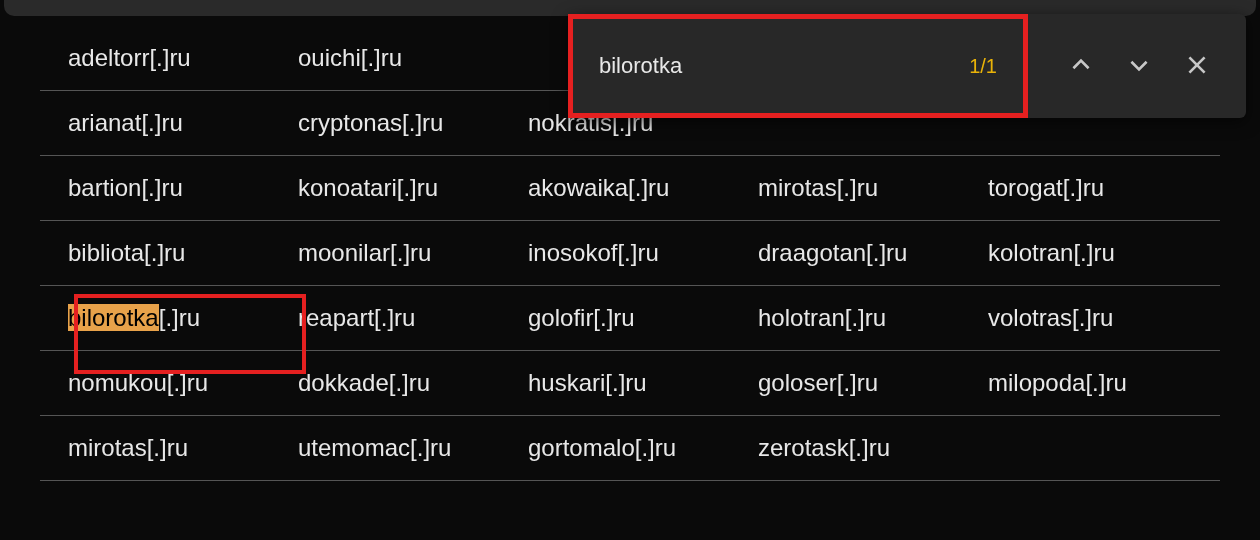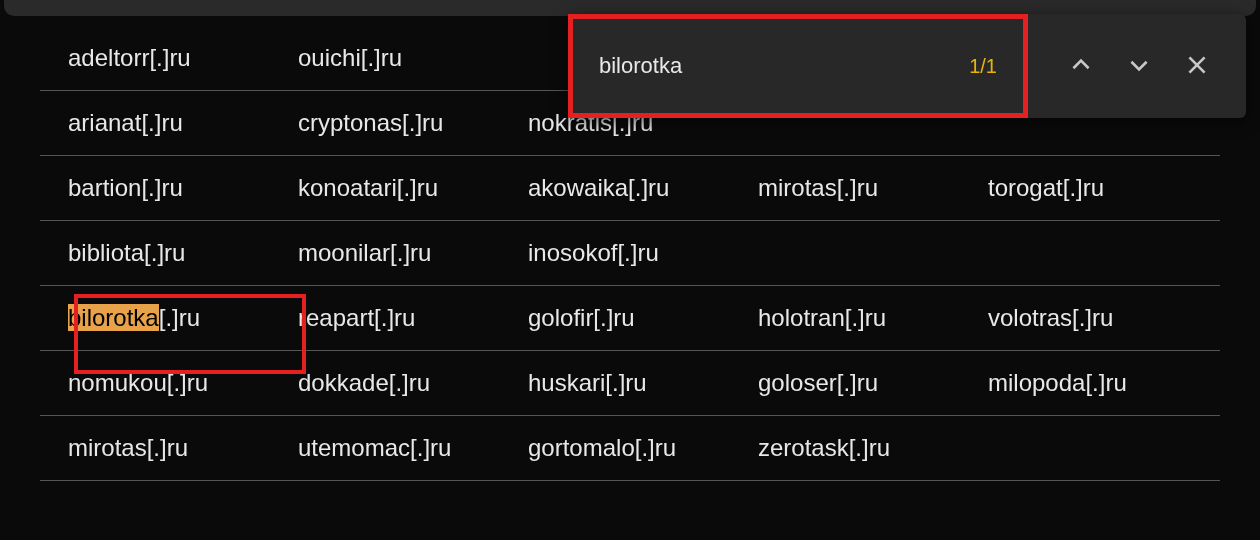--- a/index.html
+++ b/index.html
@@ -155,20 +155,22 @@
       <div class="cell">bartion[.]ru</div>
       <div class="cell">konoatari[.]ru</div>
       <div class="cell">akowaika[.]ru</div>
       <div class="cell">mirotas[.]ru</div>
       <div class="cell">torogat[.]ru</div>
     </div>
     <div class="row">
       <div class="cell">bibliota[.]ru</div>
       <div class="cell">moonilar[.]ru</div>
       <div class="cell">inosokof[.]ru</div>
+      <div class="cell">draagotan[.]ru</div>
+      <div class="cell">kolotran[.]ru</div>
     </div>
     <div class="row">
       <div class="cell" style="position: relative;"><span class="highlight-text">bilorotka</span>[.]ru<div class="highlight-box highlight-word"></div></div>
       <div class="cell">reapart[.]ru</div>
       <div class="cell">golofir[.]ru</div>
       <div class="cell">holotran[.]ru</div>
       <div class="cell">volotras[.]ru</div>
     </div>
     <div class="row">
       <div class="cell">nomukou[.]ru</div>

